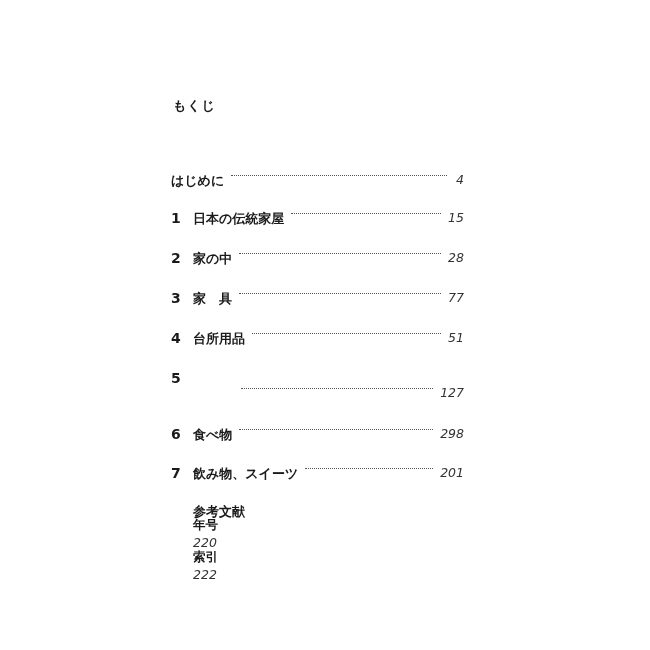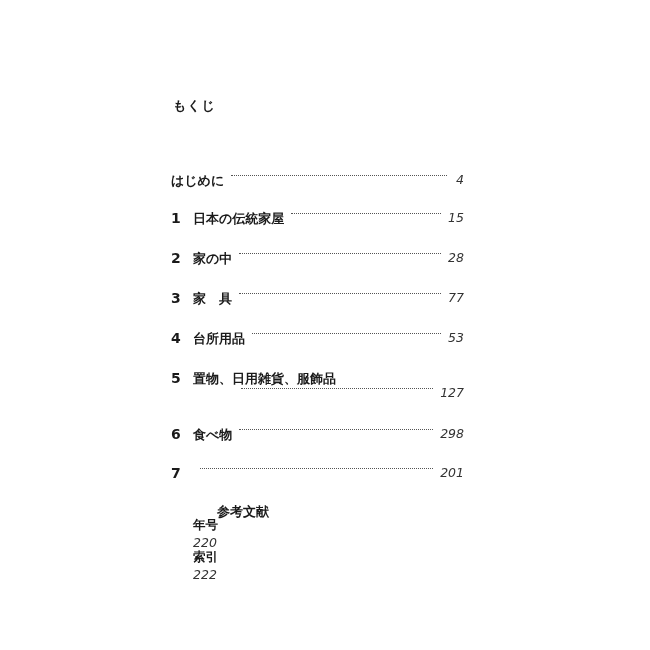--- a/index.html
+++ b/index.html
@@ -116,46 +116,46 @@
     <span class="num">3</span>
     <span class="label">家　具</span>
     <span class="leader"></span>
     <span class="page">77</span>
   </div>
 
   <div class="entry" style="top:330px;">
     <span class="num">4</span>
     <span class="label">台所用品</span>
     <span class="leader"></span>
-    <span class="page">53</span>
+    <span class="page">51</span>
   </div>
 
   <div class="entry" style="top:370px;">
     <span class="num">5</span>
-    <span class="label">置物、日用雑貨、服飾品</span>
   </div>
   <div class="entry" style="top:385px; left:64px; width:229px;">
     <span class="leader" style="margin-left:6px;"></span>
     <span class="page">127</span>
   </div>
 
   <div class="entry" style="top:426px;">
     <span class="num">6</span>
     <span class="label">食べ物</span>
     <span class="leader"></span>
     <span class="page">298</span>
   </div>
 
   <div class="entry" style="top:465px;">
     <span class="num">7</span>
+    <span class="label">飲み物、スイーツ</span>
     <span class="leader"></span>
     <span class="page">201</span>
   </div>
 
-  <div class="label-only" style="top:503px;margin-left:24px;">参考文献</div>
+  <div class="label-only" style="top:503px;">参考文献</div>
 
   <div class="entry indent" style="top:517px; font-size:12.5px;">
     <span class="label">年号</span>
     <span class="leader"></span>
     <span class="page">220</span>
   </div>
 
   <div class="entry indent" style="top:549px; font-size:12.5px;">
     <span class="label">索引</span>
     <span class="leader"></span>

